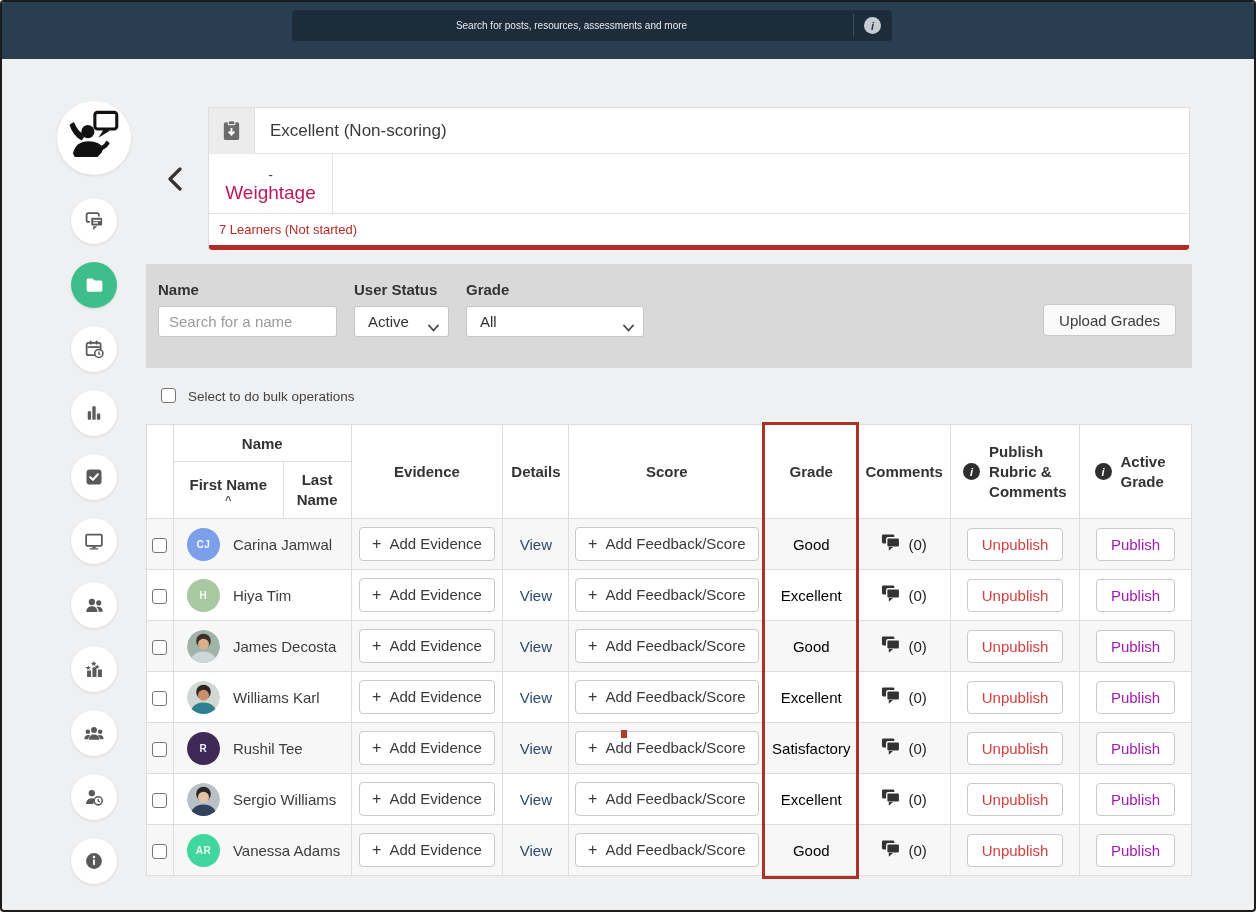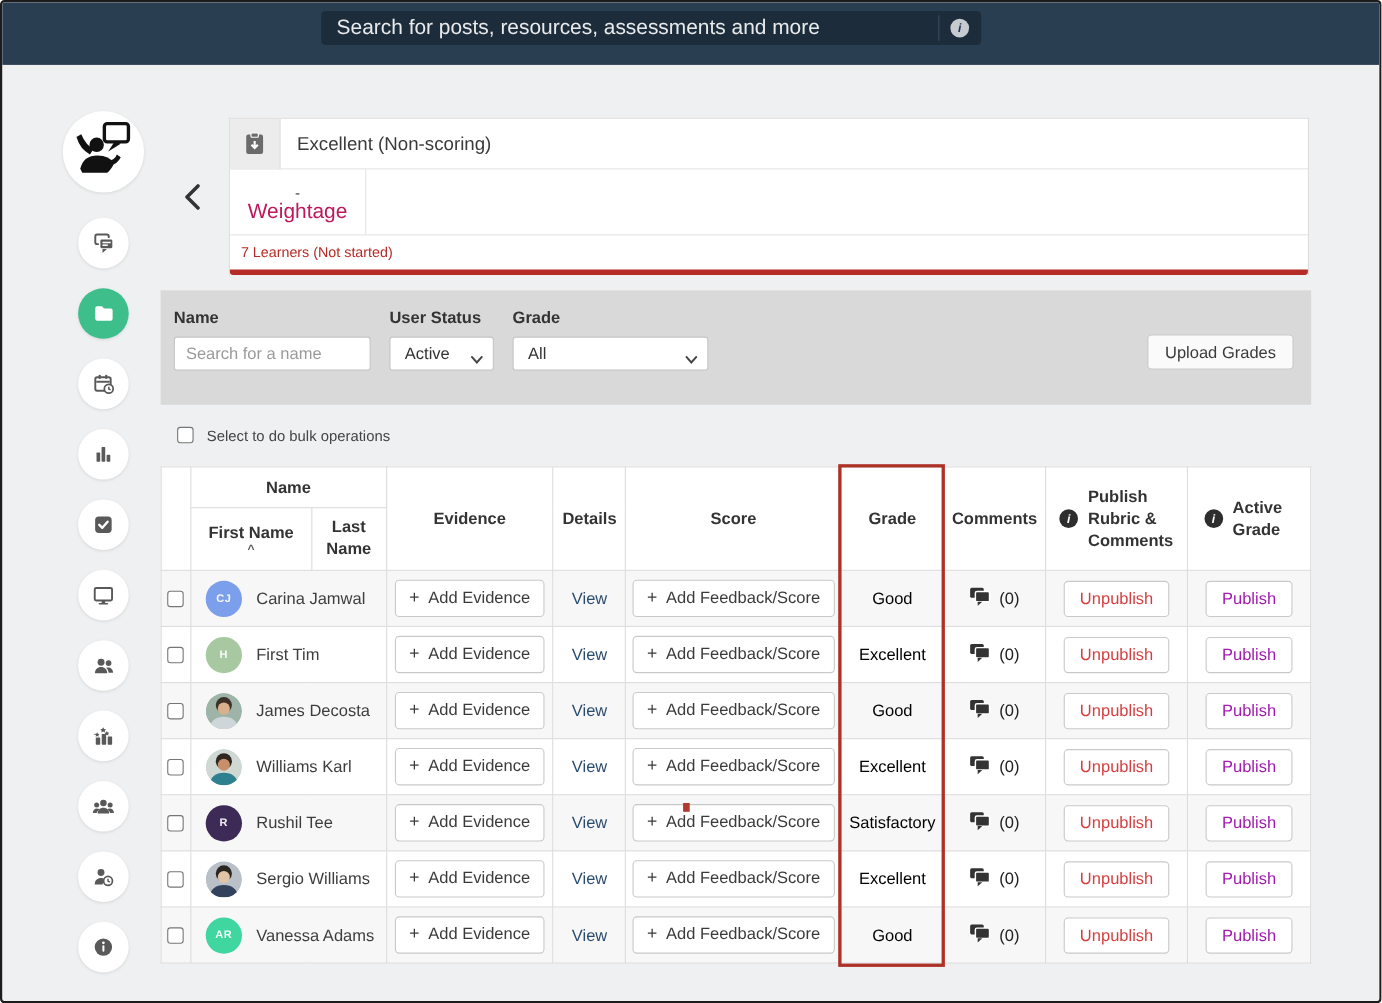--- a/index.html
+++ b/index.html
@@ -4,21 +4,21 @@
 <style>
   html,body{margin:0;padding:0;background:#fff;}
   *{box-sizing:border-box;}
   .frame{position:relative;width:1256px;height:912px;border:2px solid #1c1c1c;border-radius:4px;
          background:#eff0f1;overflow:hidden;font-family:"Liberation Sans",sans-serif;}
 
   
   .topbar{position:absolute;left:0;top:0;width:100%;height:57px;background:#2a3e52;}
   .searchwrap{position:absolute;left:290px;top:8px;width:600px;height:31px;background:#1d2c3b;border-radius:4px;}
   .searchwrap input{position:absolute;left:0;top:0;width:545px;height:100%;background:transparent;border:0;outline:none;
-    color:#fff;font-size:19px;padding:0 0 0 14px;font-family:inherit;}
+    color:#fff;font-size:10px;padding:0 0 0 14px;font-family:inherit;text-align:center;}
   .searchwrap input::placeholder{color:#e8eaec;opacity:1;}
   .search-div{position:absolute;right:38px;top:4px;width:1px;height:23px;background:#3c4d5f;}
   .circle-info-top{position:absolute;right:11px;top:7px;width:17px;height:17px;border-radius:50%;background:#c6cbd0;
     color:#22364a;font-size:11px;font-weight:bold;display:flex;align-items:center;justify-content:center;font-style:italic;}
 
   
   .logo-circle{position:absolute;left:55px;top:99px;width:74px;height:74px;border-radius:50%;background:#fff;
     display:flex;align-items:center;justify-content:center;box-shadow:0 1px 3px rgba(0,0,0,.10);}
   .side-item{position:absolute;left:69px;width:46px;height:46px;border-radius:50%;background:#fff;
     display:flex;align-items:center;justify-content:center;box-shadow:0 1px 3px rgba(0,0,0,.10);cursor:pointer;}
@@ -353,21 +353,21 @@
               <span>(0)</span>
             </span></td>
           <td class="cell-center"><button class="btn btn-unpublish">Unpublish</button></td>
           <td class="cell-center"><button class="btn btn-publish">Publish</button></td>
         </tr>
         <tr>
           <td class="cell-center"><input type="checkbox" class="cbx" style=""></td>
           <td colspan="2" class="name-cell">
             <div class="name-inner">
               <span class="avatar" style="background:#a8c8a2">H</span>
-              <span class="lname">First Tim</span>
+              <span class="lname">Hiya Tim</span>
             </div>
           </td>
           <td class="cell-center"><button class="btn"><span class="plus">+</span>Add Evidence</button></td>
           <td class="cell-center"><a class="view-link">View</a></td>
           <td class="cell-center"><button class="btn"><span class="plus">+</span>Add Feedback/Score</button></td>
           <td class="cell-center"><span>Excellent</span></td>
           <td class="cell-center"><span class="cmt">
               <span><svg width="20" height="19" viewBox="0 0 21 19">
                   <rect x="1" y="1" width="13" height="9.5" rx="1.5" fill="#333"></rect>
                   <rect x="6" y="4.5" width="13.5" height="9.8" rx="1.5" fill="#333" stroke="#fff" stroke-width="1.4"></rect>

